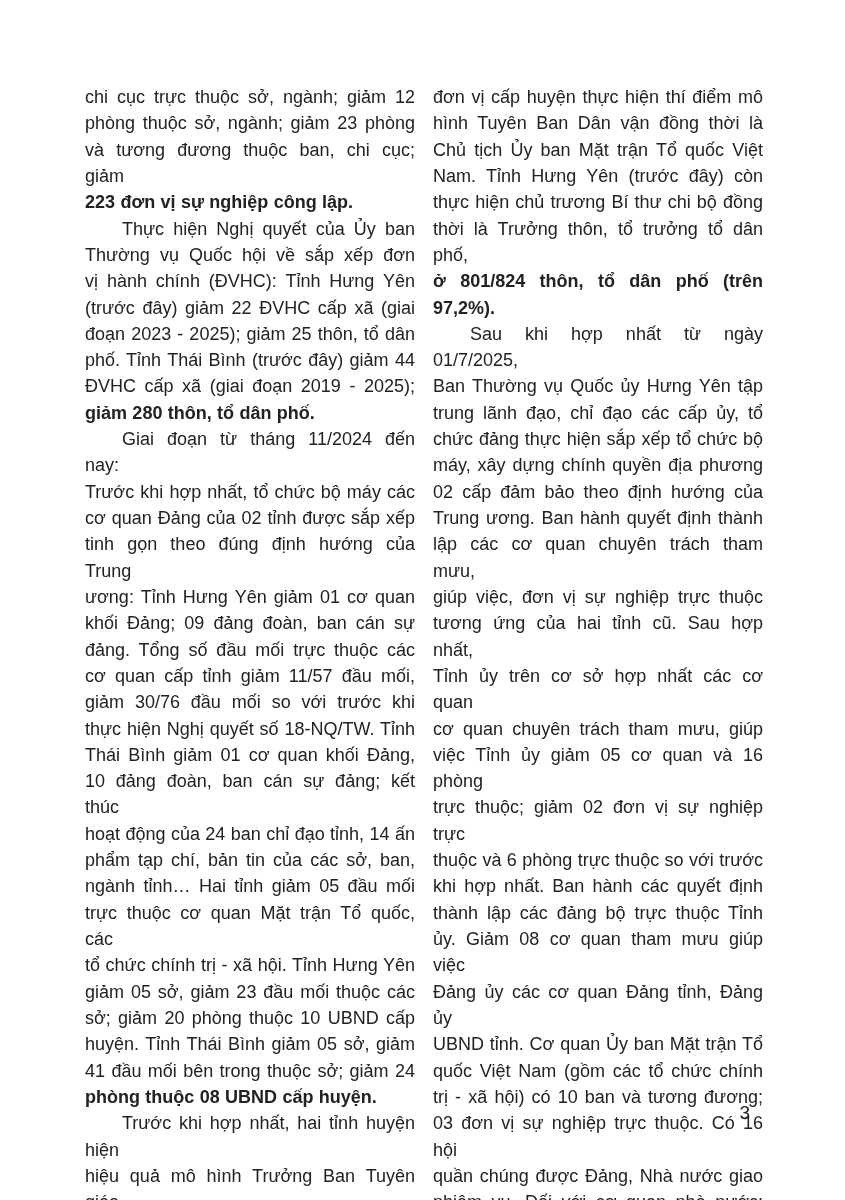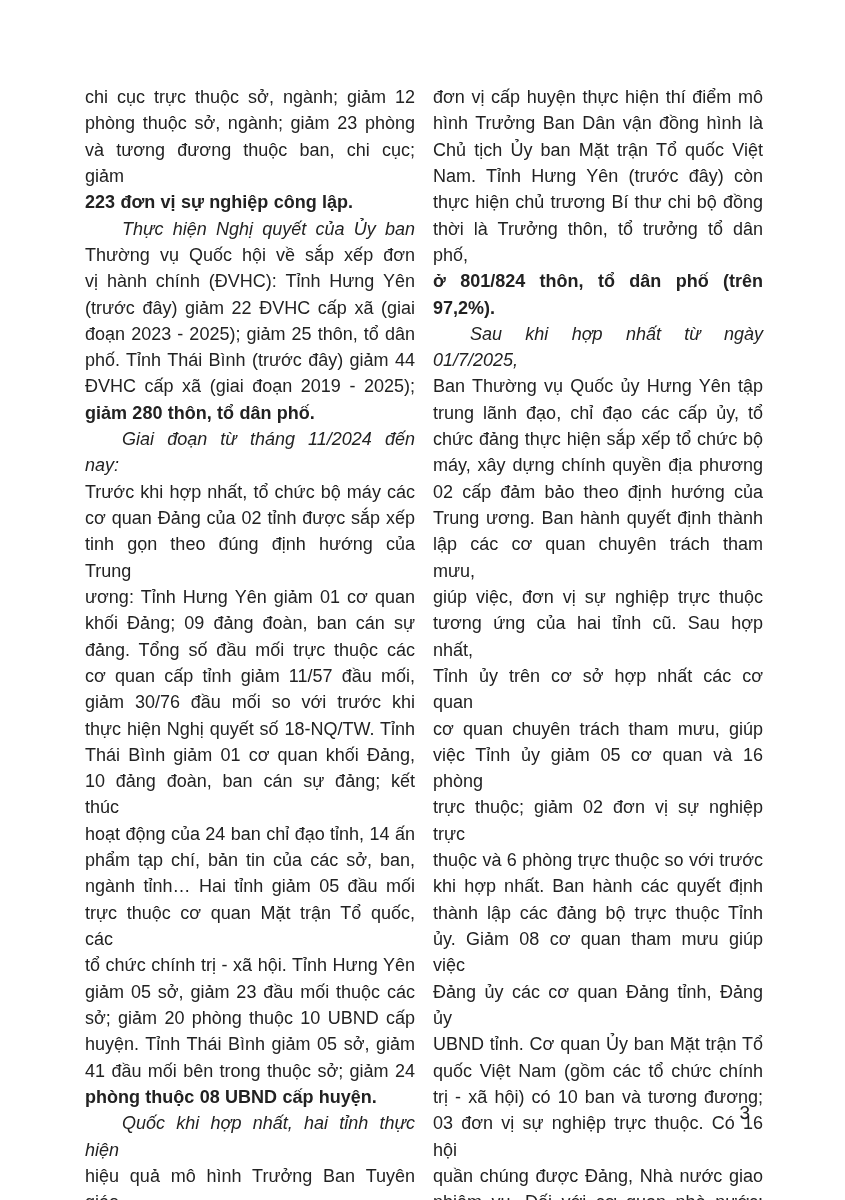--- a/index.html
+++ b/index.html
@@ -36,21 +36,20 @@
     font-size: 18px;
     line-height: 26.32px;
     color: var(--ink, #222222);
     text-align: justify;
     text-align-last: justify;
     -moz-text-align-last: justify;
     word-spacing: 0.02em;
   }
   .line.indent {
     text-indent: 37px;
-    font-style: italic;
   }
   .line.last {
     text-align-last: left;
     font-weight: bold;
     -moz-text-align-last: left;
   }
   .page-number {
     position: absolute;
     top: 1100px;
     left: 600px;
@@ -94,26 +93,26 @@
         <div class="line">hoạt động của 24 ban chỉ đạo tỉnh, 14 ấn</div>
         <div class="line">phẩm tạp chí, bản tin của các sở, ban,</div>
         <div class="line">ngành tỉnh… Hai tỉnh giảm 05 đầu mối</div>
         <div class="line">trực thuộc cơ quan Mặt trận Tổ quốc, các</div>
         <div class="line">tổ chức chính trị - xã hội. Tỉnh Hưng Yên</div>
         <div class="line">giảm 05 sở, giảm 23 đầu mối thuộc các</div>
         <div class="line">sở; giảm 20 phòng thuộc 10 UBND cấp</div>
         <div class="line">huyện. Tỉnh Thái Bình giảm 05 sở, giảm</div>
         <div class="line">41 đầu mối bên trong thuộc sở; giảm 24</div>
         <div class="line last">phòng thuộc 08 UBND cấp huyện.</div>
-        <div class="line indent">Quốc khi hợp nhất, hai tỉnh thực hiện</div>
+        <div class="line indent">Trước khi hợp nhất, hai tỉnh huyện hiện</div>
         <div class="line">hiệu quả mô hình Trưởng Ban Tuyên giáo</div>
       </div>
     <div class="col" id="col-1">
         <div class="line">đơn vị cấp huyện thực hiện thí điểm mô</div>
-        <div class="line">hình Trưởng Ban Dân vận đồng hình là</div>
+        <div class="line">hình Tuyên Ban Dân vận đồng thời là</div>
         <div class="line">Chủ tịch Ủy ban Mặt trận Tổ quốc Việt</div>
         <div class="line">Nam. Tỉnh Hưng Yên (trước đây) còn</div>
         <div class="line">thực hiện chủ trương Bí thư chi bộ đồng</div>
         <div class="line">thời là Trưởng thôn, tổ trưởng tổ dân phố,</div>
         <div class="line last">ở 801/824 thôn, tổ dân phố (trên 97,2%).</div>
         <div class="line indent">Sau khi hợp nhất từ ngày 01/7/2025,</div>
         <div class="line">Ban Thường vụ Quốc ủy Hưng Yên tập</div>
         <div class="line">trung lãnh đạo, chỉ đạo các cấp ủy, tổ</div>
         <div class="line">chức đảng thực hiện sắp xếp tổ chức bộ</div>
         <div class="line">máy, xây dựng chính quyền địa phương</div>

